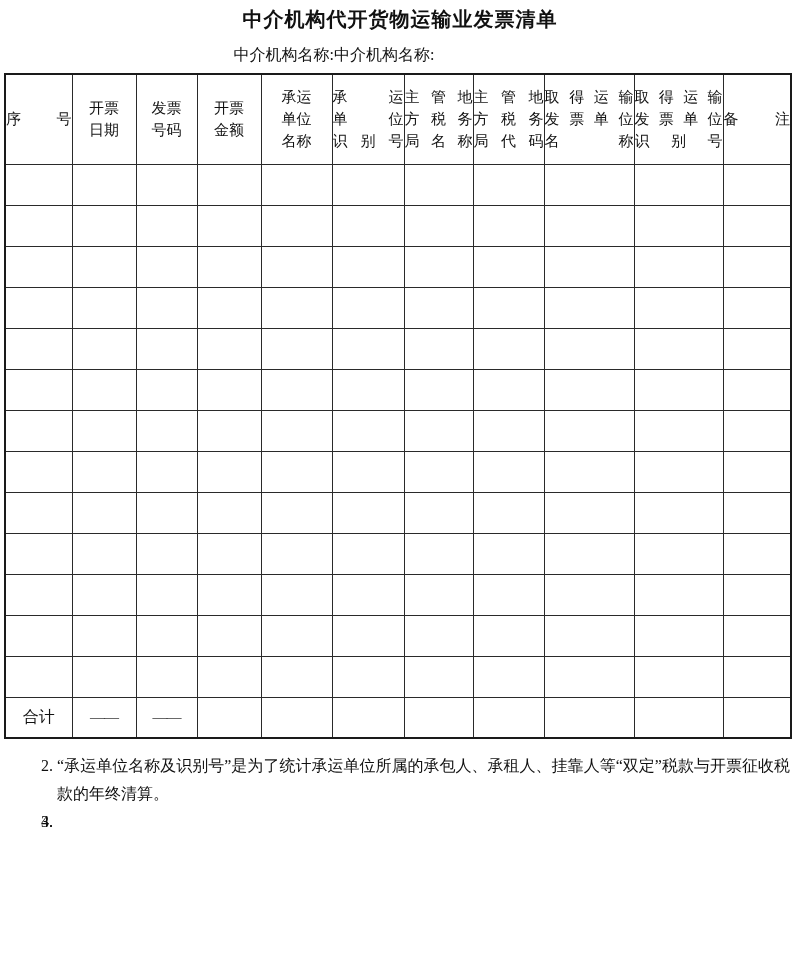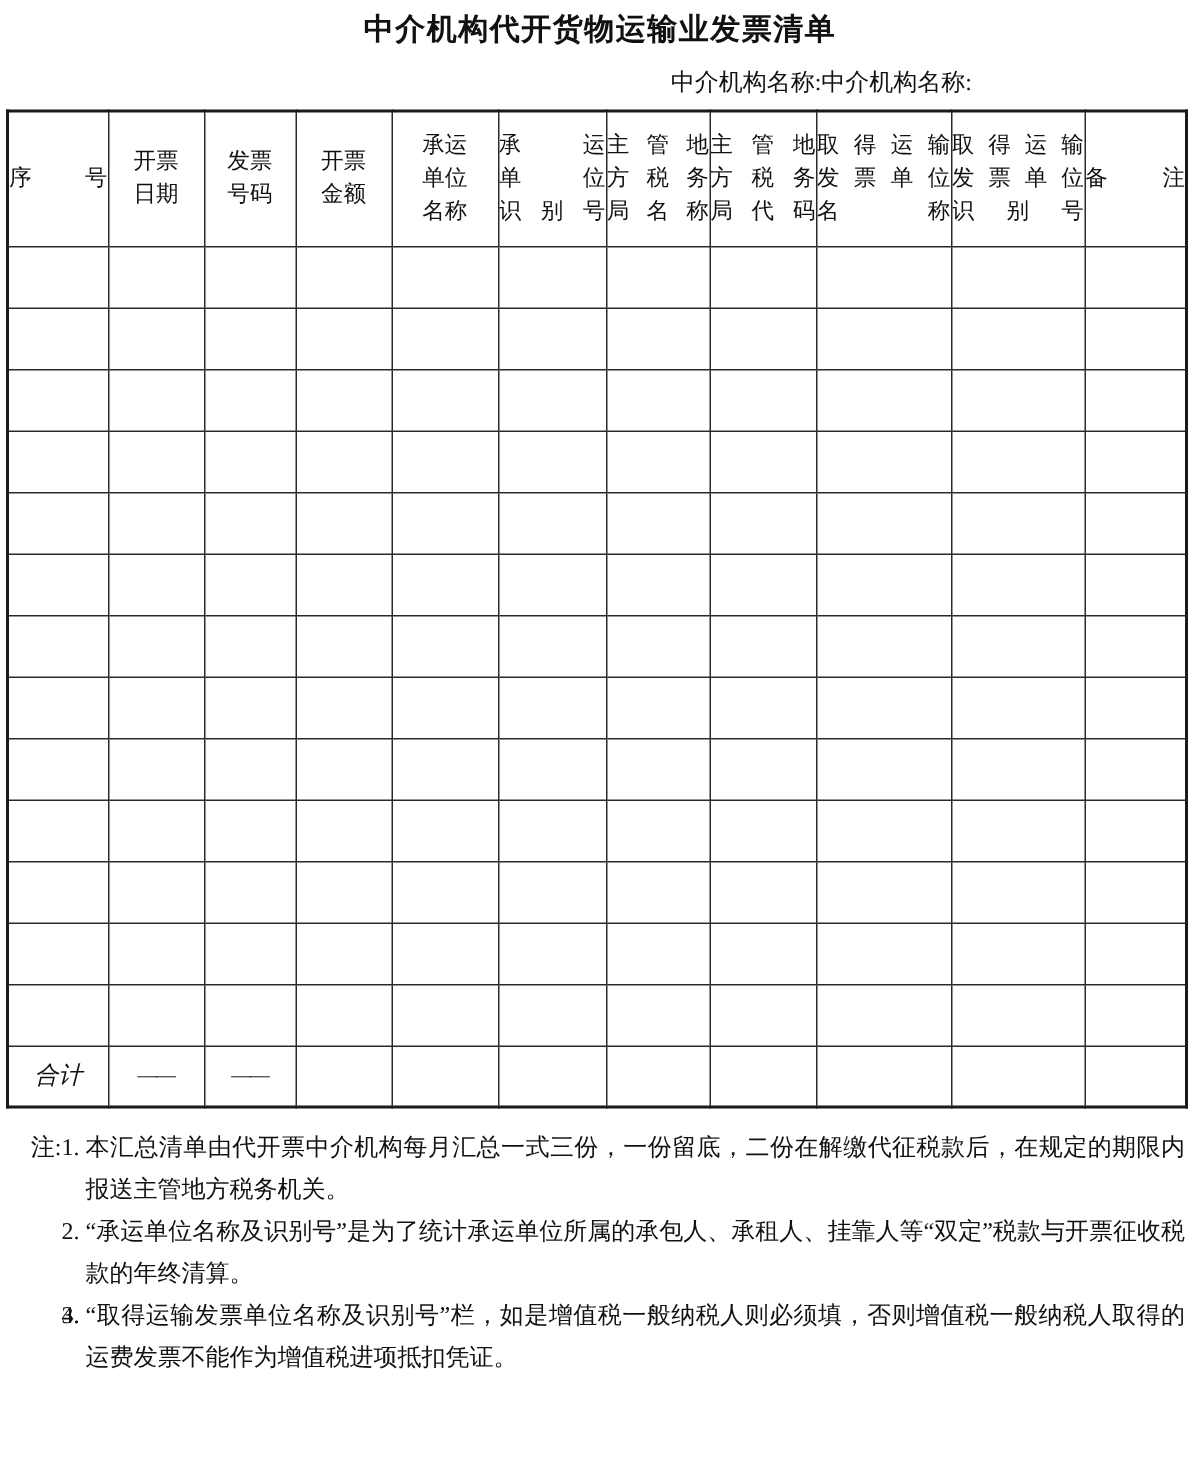--- a/index.html
+++ b/index.html
@@ -25,21 +25,21 @@
     margin: 0;
     padding-top: 6px;
     text-align: center;
     font-size: 20px;
     font-weight: bold;
     letter-spacing: 1px;
     font-family: "Liberation Sans", "DejaVu Sans", sans-serif;
   }
   .meta-row {
     display: flex;
-    justify-content: flex-end;
+    justify-content: center;
     padding: 12px 152px 0 20px;
     font-size: 16px;
   }
   table.invoice-table {
     border-collapse: collapse;
     table-layout: fixed;
     width: 786px;
     margin: 7px 0 0 4px;
     border: 2px solid #1a1a1a;
   }
@@ -65,21 +65,20 @@
   }
   .hline.spread {
     display: flex;
     justify-content: space-between;
   }
   tr.empty-row {
     height: 41px;
   }
   tr.total-row {
     height: 41px;
-    font-style: italic;
   }
   td.total-label-cell {
     text-align: center;
     font-size: 16px;
   }
   td.dash-cell {
     text-align: center;
     font-size: 15px;
     letter-spacing: -1px;
     color: #333;
@@ -427,18 +426,17 @@
           <td></td>
           <td></td>
           <td></td>
           <td></td>
           <td></td>
         </tr>
       </tbody>
   </table>
 
   <div class="notes">
-      <div class="note"><span class="marker">注:1.</span><span>本汇总清单由代开票中介机构每月汇总一式三份，一份留底，二份在解缴代征税款后，在规定的期限内报送主管地方税务机关。</span></div>
       <div class="note"><span class="marker">2.</span><span>“承运单位名称及识别号”是为了统计承运单位所属的承包人、承租人、挂靠人等“双定”税款与开票征收税款的年终清算。</span></div>
       <div class="note"><span class="marker">3.</span></div>
-      <div class="note"><span class="marker">4.</span><span>“取得运输发票单位名称及识别号”栏，如是增值税一般纳税人则必须填，否则增值税一般纳税人取得的运费发票不能作为增值税进项抵扣凭证。</span></div>
+      <div class="note"><span class="marker">4.</span></div>
     </div>
 </div>
 
 </body></html>

